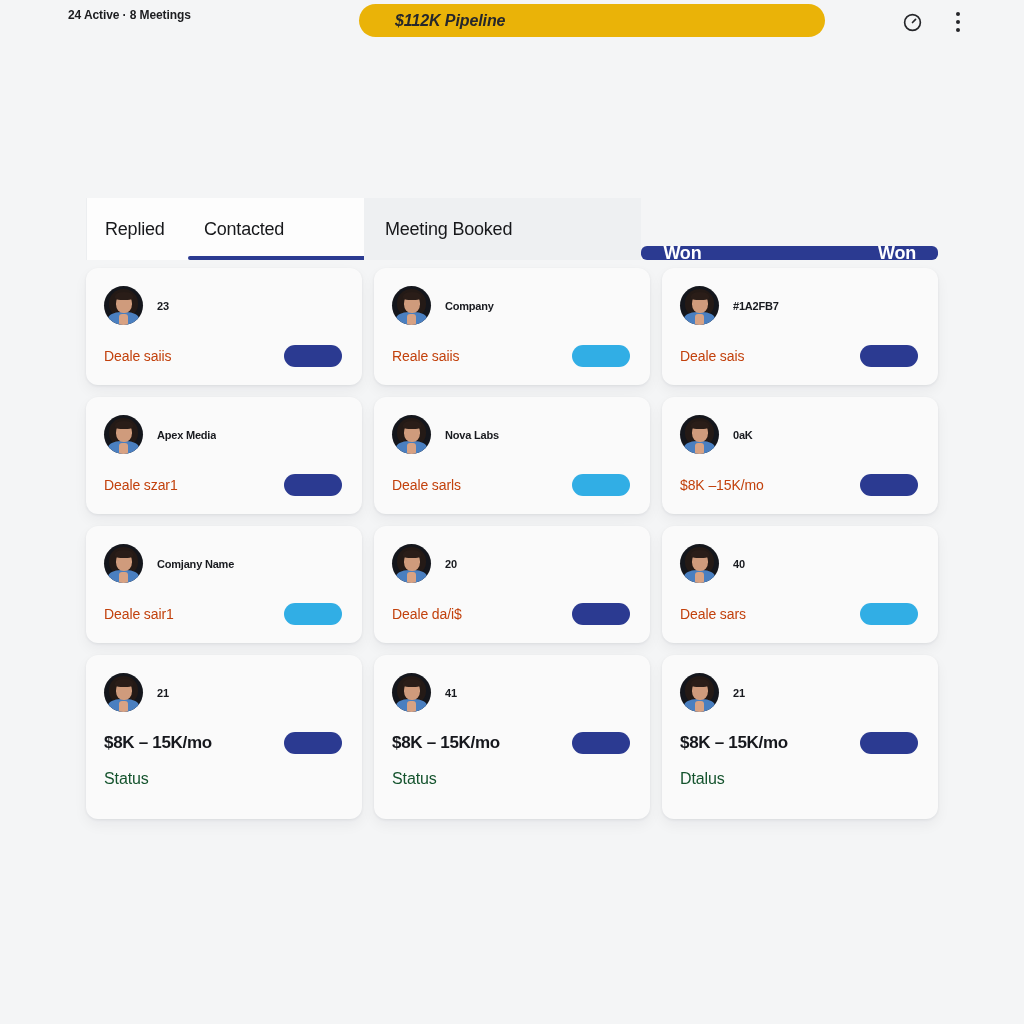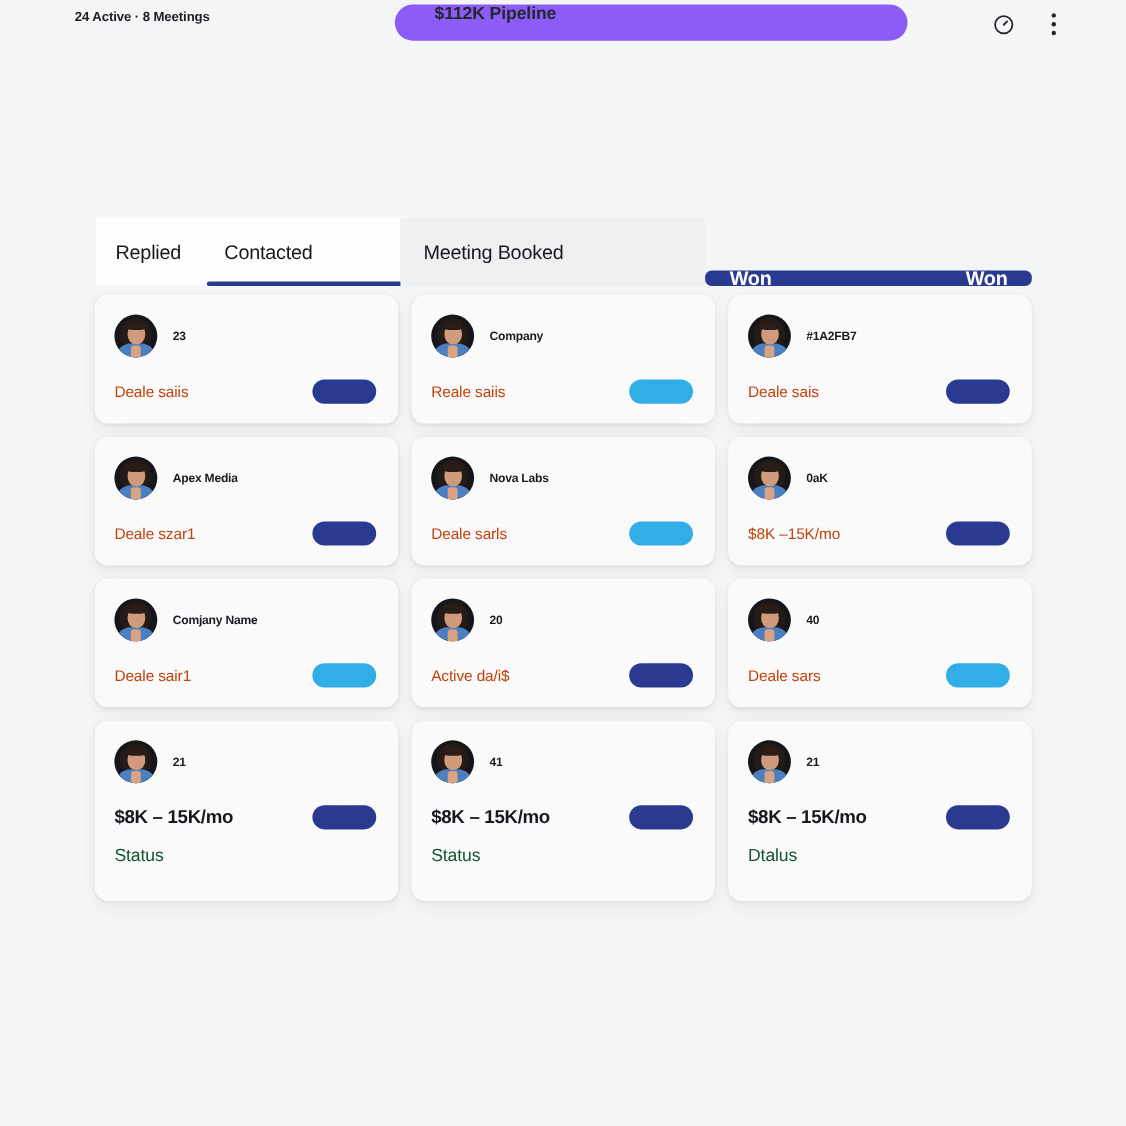--- a/index.html
+++ b/index.html
@@ -18,22 +18,22 @@
     position:absolute; left:0; top:0; width:1024px; height:44px;
     display:flex; align-items:center;
   }
   .metric{
     position:absolute; left:68px; top:8px;
     font-size:12px; font-weight:600; color:#1c1d20; letter-spacing:-0.1px;
     white-space:nowrap;
   }
   .pipeline-pill{
     position:absolute; left:359px; top:4px; width:466px; height:33px;
-    background:#8b5cf6; border-radius:17px;
-    display:flex; align-items:flex-start;
+    background:#eab308; border-radius:17px;
+    display:flex; align-items:center;font-style:italic;
   }
   .pipeline-pill .ptext{
     margin-left:36px; font-size:16px; font-weight:600; color:#26272b;
     letter-spacing:-0.1px;
   }
   .icon-btn{
     position:absolute; top:8px; width:28px; height:28px;
     display:flex; align-items:center; justify-content:center;
   }
   #clock-btn{ left:898px; }
@@ -314,21 +314,21 @@
           <span class="avatar">
             <span class="hair"></span>
             <span class="body"></span>
             <span class="collar"></span>
             <span class="face"></span>
             <span class="fringe"></span>
           </span>
           <span class="card-title">20</span>
         </div>
         <div class="card-row">
-          <span class="sub-muted">Active da/i$</span>
+          <span class="sub-muted">Deale da/i$</span>
           <span class="pill navy"></span>
         </div>
       </div>
       <div class="card short">
         <div class="card-head">
           <span class="avatar">
             <span class="hair"></span>
             <span class="body"></span>
             <span class="collar"></span>
             <span class="face"></span>

